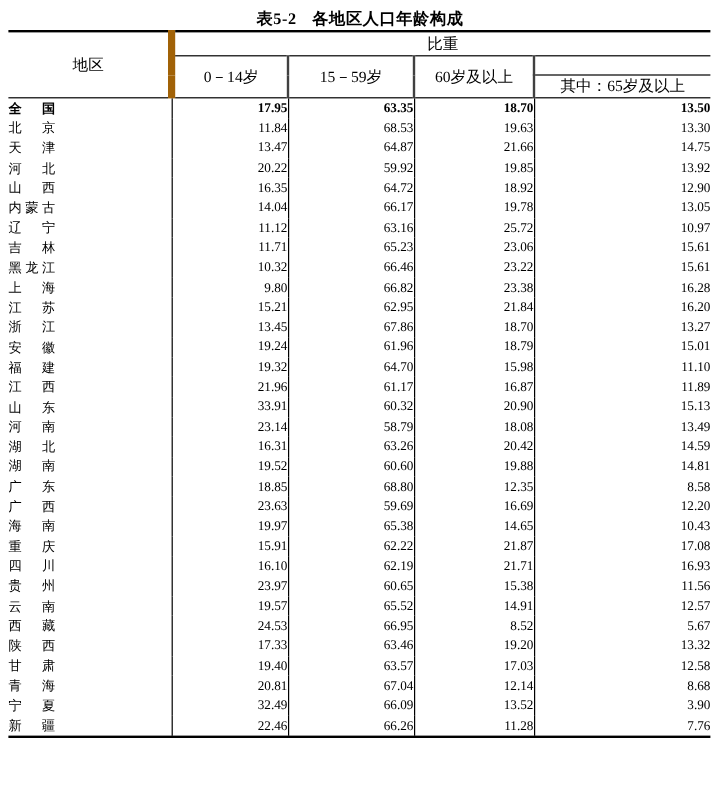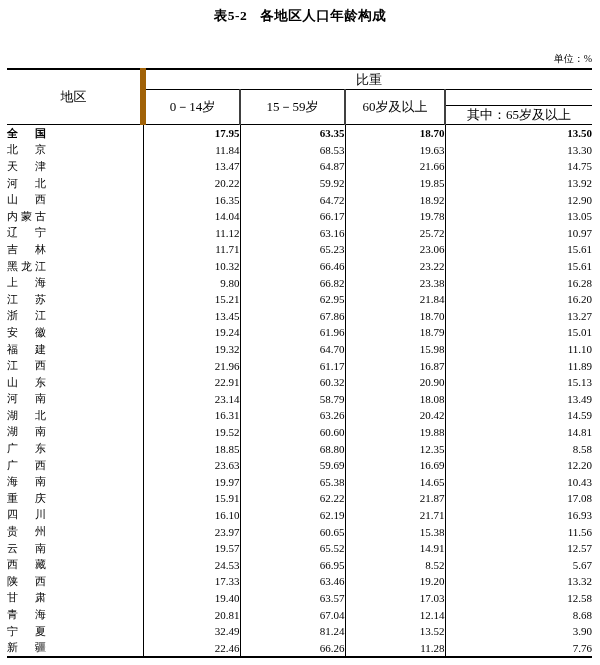--- a/index.html
+++ b/index.html
@@ -107,21 +107,20 @@
 </style>
 </head>
 <body>
 
 <div class="page">
 
   <div class="title-row">
     <span class="table-no">表5-2</span><span>各地区人口年龄构成</span>
   </div>
 
-  <div class="unit-row">单位：%</div>
 
   <table class="stat-table">
     <colgroup>
       <col style="width:136px">
       <col style="width:97px">
       <col style="width:105px">
       <col style="width:100px">
       <col style="width:147px">
     </colgroup>
     <thead>
@@ -240,21 +239,21 @@
   </tr>
         <tr>
     <td class="td-region"><span class="region-name">江西</span></td>
     <td class="td-num">21.96</td>
     <td class="td-num">61.17</td>
     <td class="td-num">16.87</td>
     <td class="td-num td-last">11.89</td>
   </tr>
         <tr>
     <td class="td-region"><span class="region-name">山东</span></td>
-    <td class="td-num">22.91</td>
+    <td class="td-num">33.91</td>
     <td class="td-num">60.32</td>
     <td class="td-num">20.90</td>
     <td class="td-num td-last">15.13</td>
   </tr>
         <tr>
     <td class="td-region"><span class="region-name">河南</span></td>
     <td class="td-num">23.14</td>
     <td class="td-num">58.79</td>
     <td class="td-num">18.08</td>
     <td class="td-num td-last">13.49</td>
@@ -346,21 +345,21 @@
         <tr>
     <td class="td-region"><span class="region-name">青海</span></td>
     <td class="td-num">20.81</td>
     <td class="td-num">67.04</td>
     <td class="td-num">12.14</td>
     <td class="td-num td-last">8.68</td>
   </tr>
         <tr>
     <td class="td-region"><span class="region-name">宁夏</span></td>
     <td class="td-num">32.49</td>
-    <td class="td-num">81.24</td>
+    <td class="td-num">66.09</td>
     <td class="td-num">13.52</td>
     <td class="td-num td-last">3.90</td>
   </tr>
         <tr>
     <td class="td-region"><span class="region-name">新疆</span></td>
     <td class="td-num">22.46</td>
     <td class="td-num">66.26</td>
     <td class="td-num">11.28</td>
     <td class="td-num td-last">7.76</td>
   </tr>

